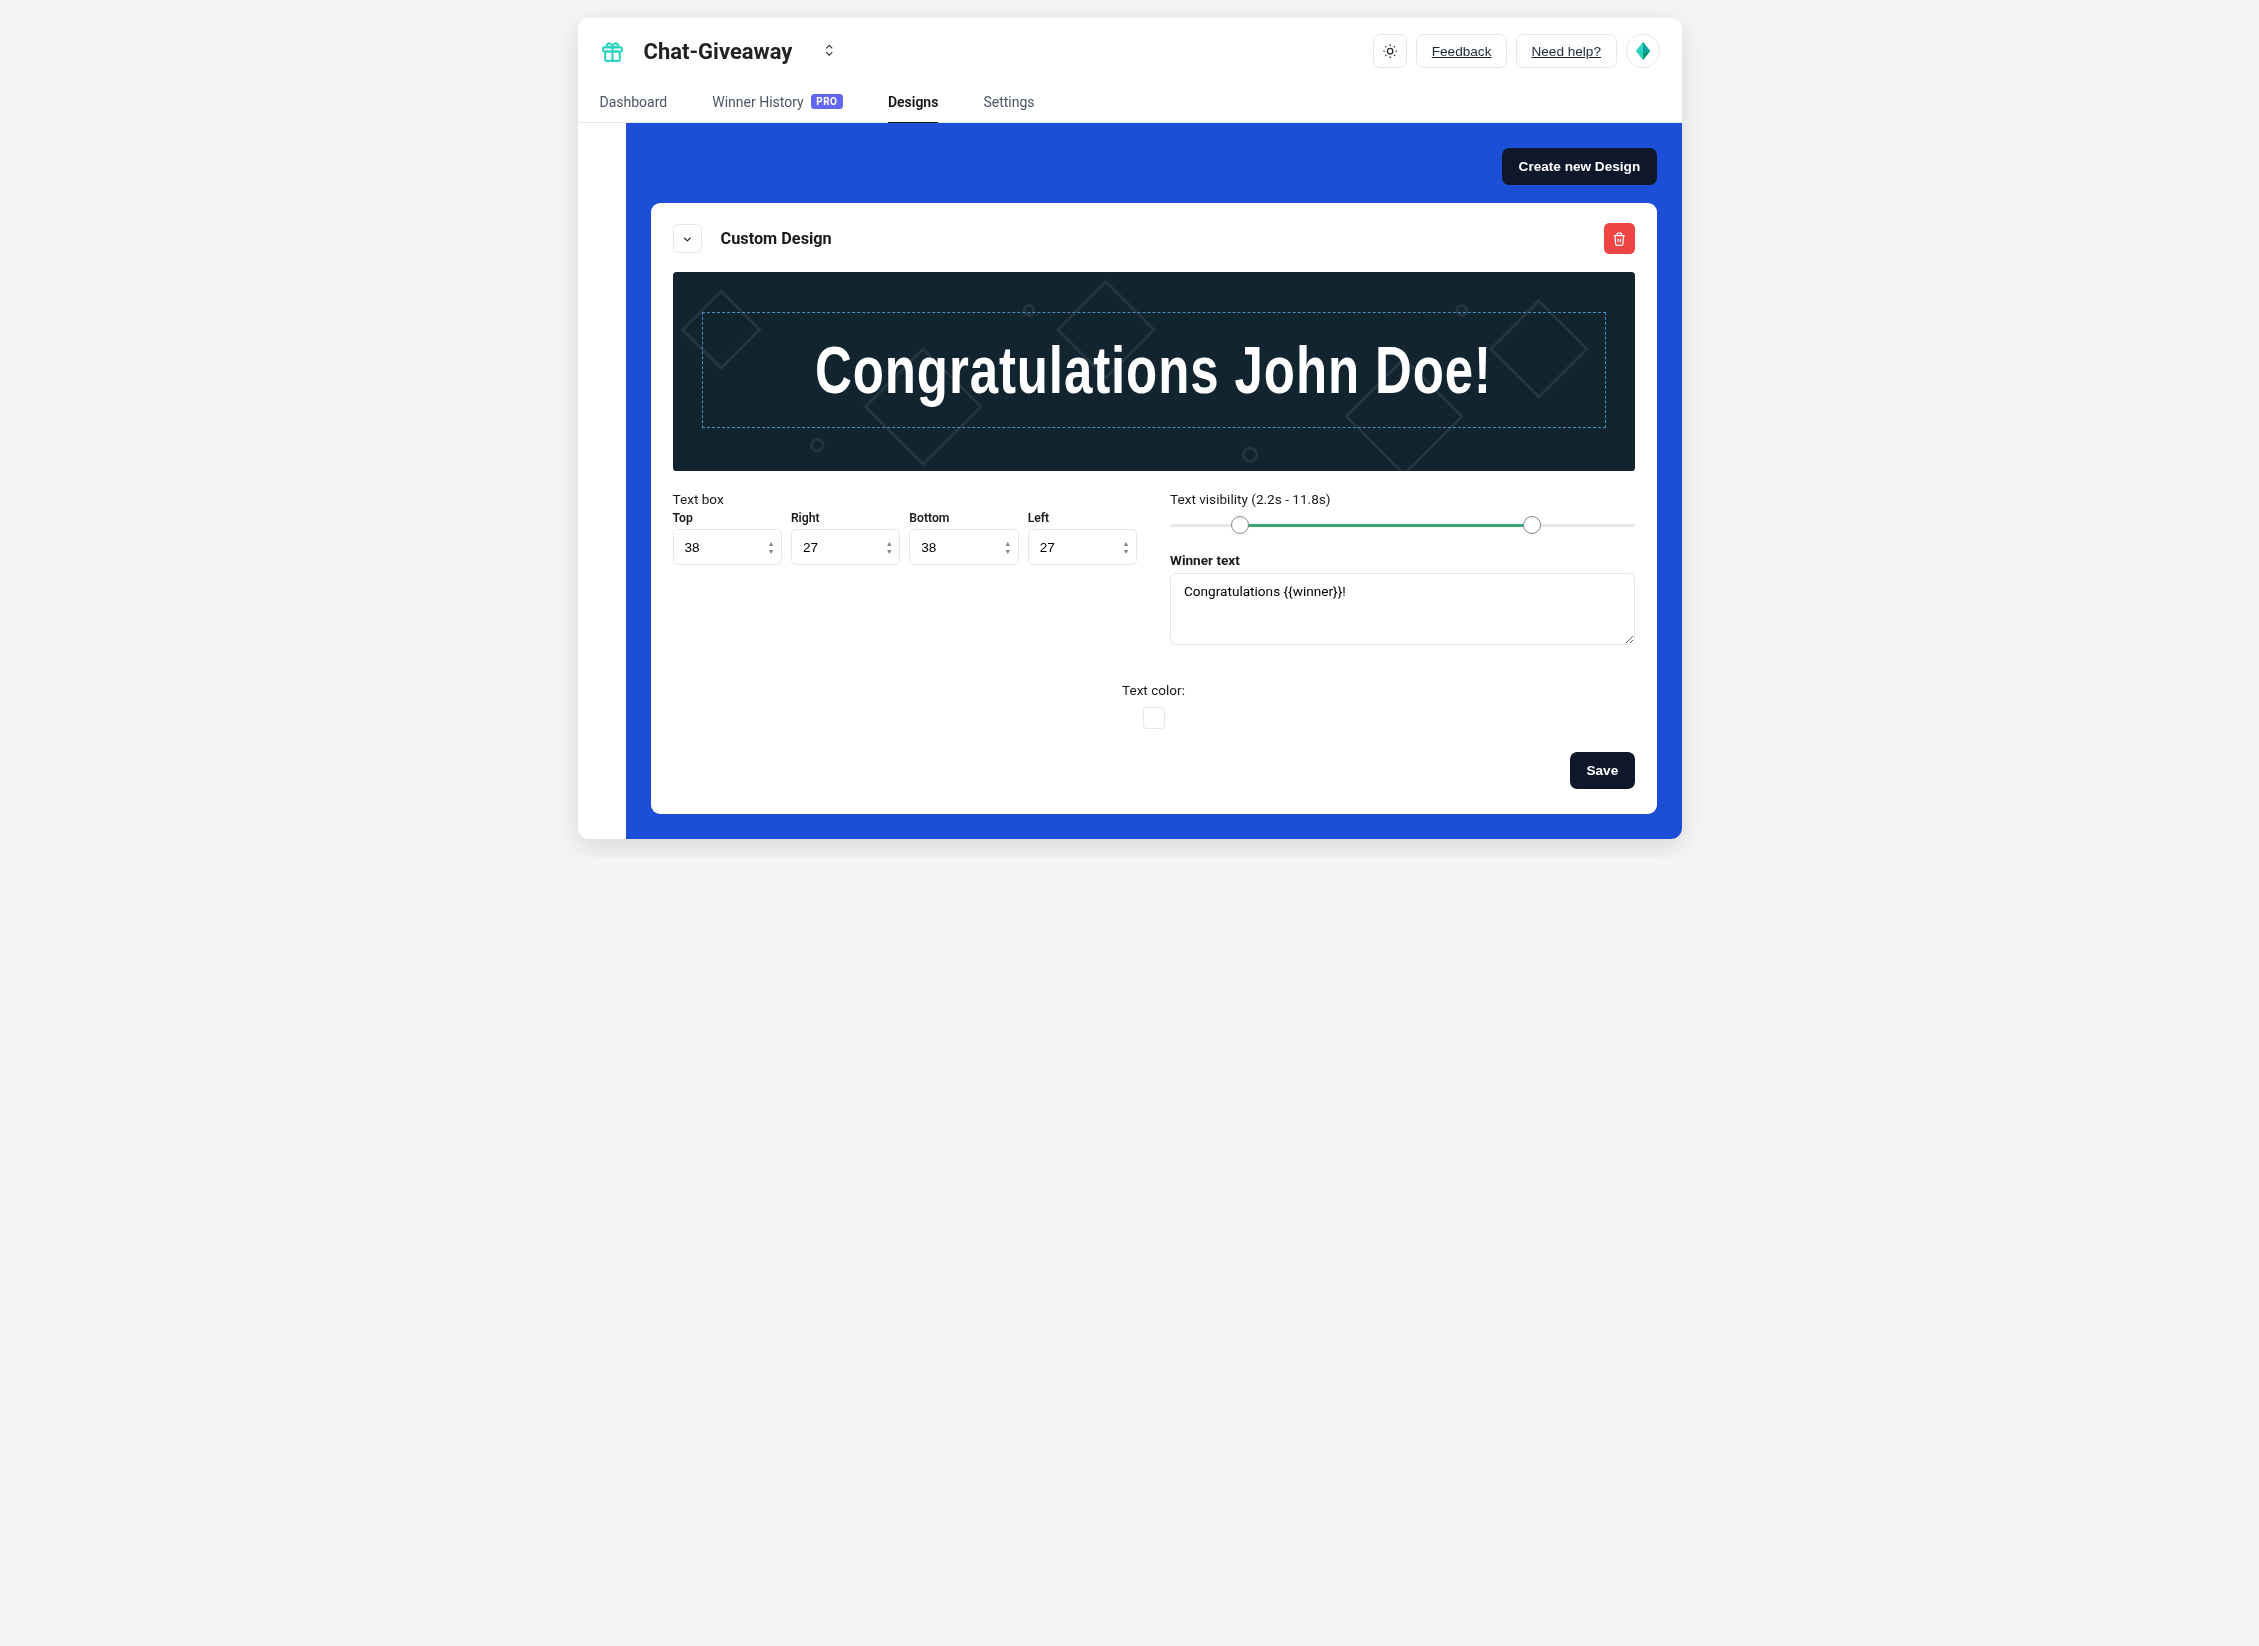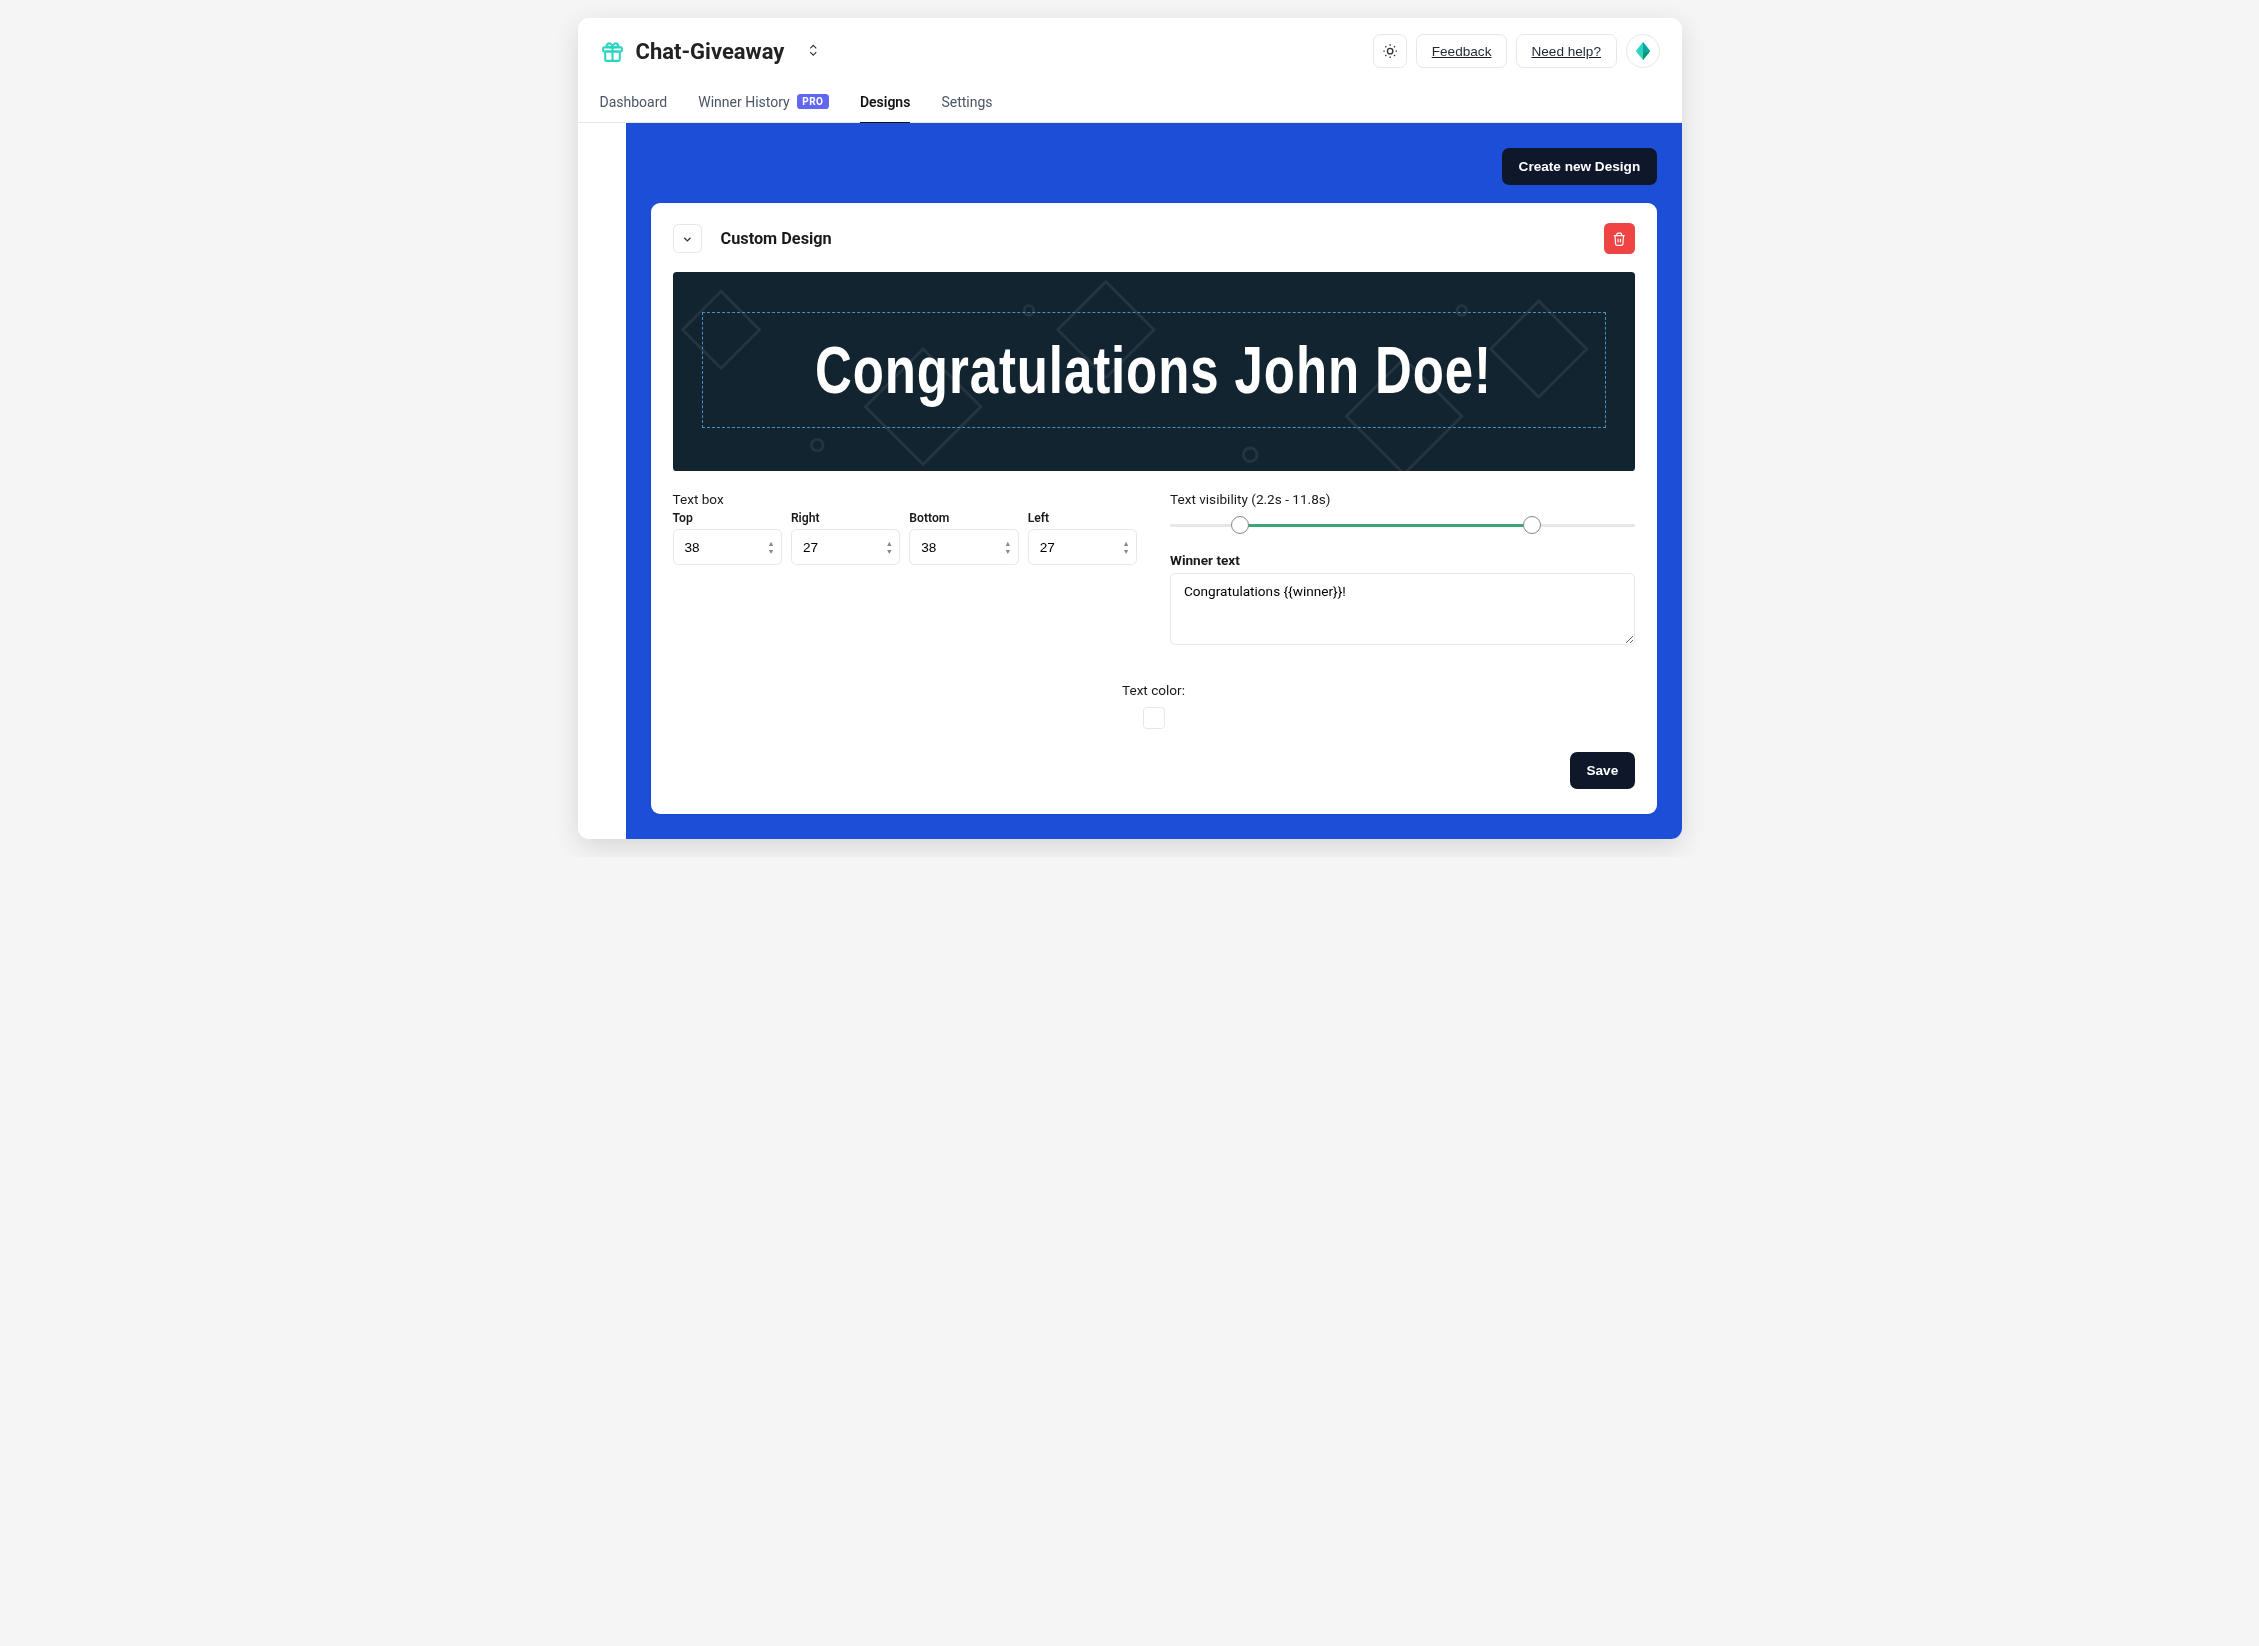--- a/index.html
+++ b/index.html
@@ -15,39 +15,39 @@
   background: #fff;
   border-radius: 11px;
   box-shadow: 0 7.2px 27px rgba(0,0,0,0.12);
   overflow: hidden;
 }
 .titlebar {
   display: flex;
   align-items: center;
   padding: 16.3px 22px 0 22px;
 }
-.titlebar-left { display: flex; align-items: flex-end; gap: 11px; }
+.titlebar-left { display: flex; align-items: flex-end; gap: 19px; }
 .gift-icon { width:25px; height:25px; display:block; }
 .app-title { font-size: 22px; font-weight: 700; color:#222; }
 .select-btn { margin-left:7.2px; padding:3.6px; border:none; background:none; cursor:pointer; color:#333; }
 .titlebar-right { margin-left:auto; display:flex; align-items:flex-start; gap:9px;text-decoration:underline; }
 .icon-btn {
   width:34px; height:34px; border:0.9px solid #e5e7eb; border-radius:7.2px;
   background:#fff; display:flex; align-items:center; justify-content:center; cursor:pointer;
 }
 .text-btn {
   height:34px; border:0.9px solid #e5e7eb; border-radius:7.2px; background:#fff;
   padding:0 14.5px; font-size:13.6px; font-weight:500; cursor:pointer; color:#1f2937;
 }
 .avatar {
   width:34px; height:34px; border-radius:50%; border:0.9px solid #e5e7eb;
   display:flex; align-items:center; justify-content:center; background:#fff;
 }
 .tabs {
-  display:flex; gap:31px; padding:0 22px; margin-top:16.3px;
+  display:flex; gap:45px; padding:0 22px; margin-top:16.3px;
   border-bottom:0.9px solid #e5e7eb;
 }
 .tab {
   padding:9px 0 12.7px 0; font-size:14px; color:#4b5563; cursor:pointer;
   display:flex; align-items:center; gap:7.2px; border-bottom:1.8px solid transparent;
   margin-bottom:-0.9px;
 }
 .tab.active { color:#111; font-weight:600; border-bottom-color:#111; }
 .pro-badge {
   background:#6366f1; color:#fff; font-size:10px; font-weight:700;

